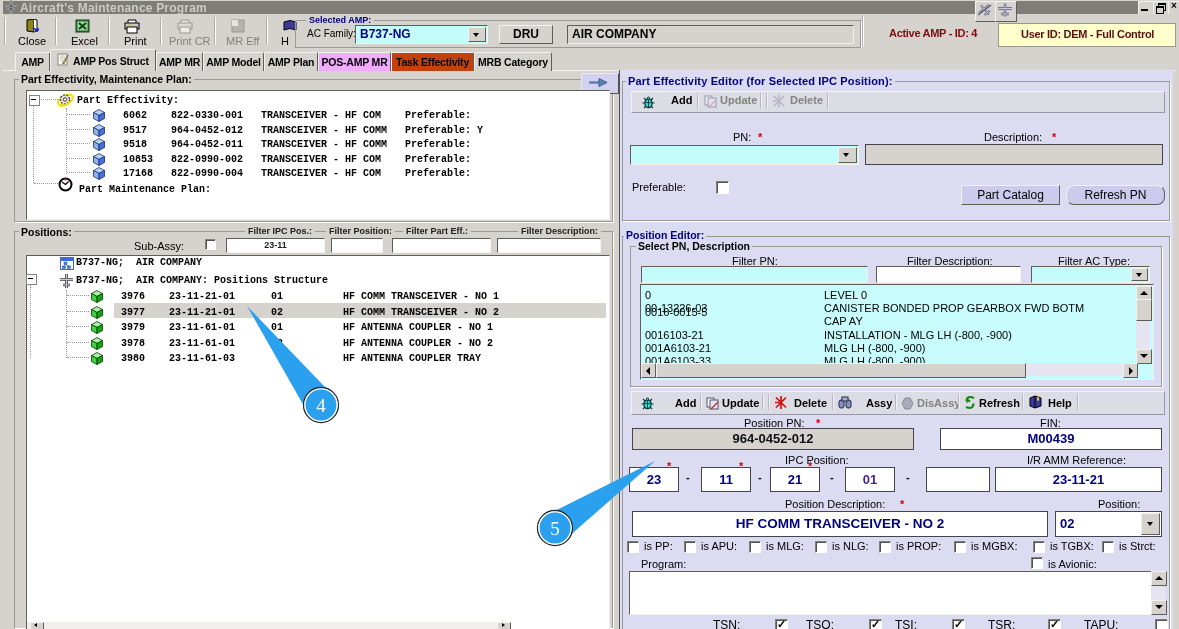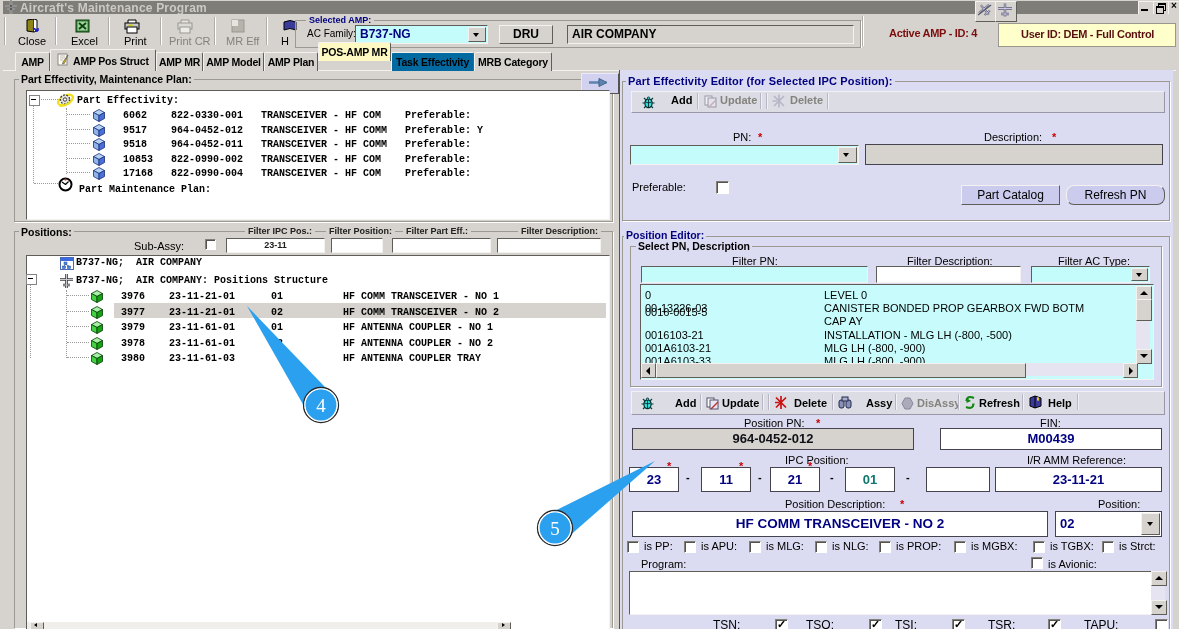--- a/index.html
+++ b/index.html
@@ -158,24 +158,24 @@
   </div>
 <div class="ab raise" style="left:156px;top:52px;width:45px;height:18px;background:#d6d3ce;border-bottom:none;border-radius:2px 2px 0 0;">
     <div style="position:absolute;left:0;right:0;top:3px;text-align:center;font-size:10.5px;font-weight:bold;letter-spacing:-0.2px;white-space:nowrap;">AMP MR</div>
   </div>
 <div class="ab raise" style="left:203px;top:52px;width:59px;height:18px;background:#d6d3ce;border-bottom:none;border-radius:2px 2px 0 0;">
     <div style="position:absolute;left:0;right:0;top:3px;text-align:center;font-size:10.5px;font-weight:bold;letter-spacing:-0.2px;white-space:nowrap;">AMP Model</div>
   </div>
 <div class="ab raise" style="left:264px;top:52px;width:52px;height:18px;background:#d6d3ce;border-bottom:none;border-radius:2px 2px 0 0;">
     <div style="position:absolute;left:0;right:0;top:3px;text-align:center;font-size:10.5px;font-weight:bold;letter-spacing:-0.2px;white-space:nowrap;">AMP Plan</div>
   </div>
-<div class="ab raise" style="left:318px;top:42px;width:71px;height:18px;background:#fef9c3;border-bottom:none;border-radius:2px 2px 0 0;">
+<div class="ab raise" style="left:318px;top:52px;width:71px;height:18px;background:#f0abfc;border-bottom:none;border-radius:2px 2px 0 0;">
     <div style="position:absolute;left:0;right:0;top:3px;text-align:center;font-size:10.5px;font-weight:bold;letter-spacing:-0.2px;white-space:nowrap;">POS-AMP MR</div>
   </div>
-<div class="ab raise" style="left:391px;top:52px;width:81px;height:18px;background:#0369a1;border-bottom:none;border-radius:2px 2px 0 0;text-decoration:underline;">
+<div class="ab raise" style="left:391px;top:52px;width:81px;height:18px;background:#c2410c;border-bottom:none;border-radius:2px 2px 0 0;text-decoration:underline;">
     <div style="position:absolute;left:0;right:0;top:3px;text-align:center;font-size:10.5px;font-weight:bold;letter-spacing:-0.2px;white-space:nowrap;">Task Effectivity</div>
   </div>
 <div class="ab raise" style="left:474px;top:52px;width:76px;height:18px;background:#d6d3ce;border-bottom:none;border-radius:2px 2px 0 0;">
     <div style="position:absolute;left:0;right:0;top:3px;text-align:center;font-size:10.5px;font-weight:bold;letter-spacing:-0.2px;white-space:nowrap;">MRB Category</div>
   </div>
 
 <div class="ab etchL" style="left:14px;top:79px;width:597px;height:141px;"></div>
 <div class="ab" style="left:19px;top:73px;background:#d6d3ce;padding:0 2px;font-size:10.5px;font-weight:bold;color:#000;">Part Effectivity, Maintenance Plan:</div>
 
 <div class="ab" style="left:581px;top:73px;width:36px;height:19px;background:#d2d2f0;border:1px solid;border-color:#eaeafa #55534e #55534e #eaeafa;">
@@ -394,21 +394,21 @@
 
 <div class="ab sunk2" style="left:640px;top:284px;width:512px;height:94px;background:#c8fcfc;"></div>
 <div id="listrows">
     <div class="ab" style="left:645px;top:289px;font-size:11px;color:#000;white-space:nowrap;">0</div>
     <div class="ab" style="left:824px;top:289px;font-size:11px;color:#000;white-space:nowrap;">LEVEL 0</div>
     <div class="ab" style="left:645px;top:302.2px;font-size:11px;color:#000;white-space:nowrap;">00-13226-03</div>
     <div class="ab" style="left:824px;top:302.2px;font-size:11px;color:#000;white-space:nowrap;">CANISTER BONDED PROP GEARBOX FWD BOTM</div>
     <div class="ab" style="left:645px;top:306px;font-size:11px;color:#000;white-space:nowrap;text-align:center;">0016-0015-5</div>
     <div class="ab" style="left:824px;top:315.4px;font-size:11px;color:#000;white-space:nowrap;">CAP AY</div>
     <div class="ab" style="left:645px;top:328.59999999999997px;font-size:11px;color:#000;white-space:nowrap;">0016103-21</div>
-    <div class="ab" style="left:824px;top:328.59999999999997px;font-size:11px;color:#000;white-space:nowrap;">INSTALLATION - MLG LH (-800, -500)</div>
+    <div class="ab" style="left:824px;top:328.59999999999997px;font-size:11px;color:#000;white-space:nowrap;">INSTALLATION - MLG LH (-800, -900)</div>
     <div class="ab" style="left:645px;top:341.79999999999995px;font-size:11px;color:#000;white-space:nowrap;">001A6103-21</div>
     <div class="ab" style="left:824px;top:341.79999999999995px;font-size:11px;color:#000;white-space:nowrap;">MLG LH (-800, -900)</div>
     <div class="ab" style="left:645px;top:354.99999999999994px;font-size:11px;color:#000;white-space:nowrap;">001A6103-33</div>
     <div class="ab" style="left:824px;top:354.99999999999994px;font-size:11px;color:#000;white-space:nowrap;">MLG LH (-800, -900)</div>
   </div>
 
 <div class="ab" style="left:1136px;top:286px;width:14px;height:76px;background:#e6e4f0;"></div>
 <div class="ab raise" style="left:1136px;top:286px;width:14px;height:13px;background:#d6d3ce;">
     <div style="position:absolute;left:3px;top:4px;width:0;height:0;border-left:4px solid transparent;border-right:4px solid transparent;border-bottom:4px solid #000;"></div>
   </div>
@@ -480,21 +480,21 @@
 <div class="ab" style="left:816px;top:417px;font-size:11px;font-weight:bold;color:#cc0000;">*</div>
 <div class="ab lbl" style="left:1040px;top:417px;">FIN:</div>
 <div class="ab" style="left:632px;top:428px;width:280px;height:20px;background:#d6d3ce;border:1px solid #44434e;text-align:center;font-size:13px;font-weight:bold;color:#101018;line-height:20px;">964-0452-012</div>
 <div class="ab" style="left:940px;top:428px;width:220px;height:20px;background:#fff;border:1px solid #44434e;text-align:center;font-size:13px;font-weight:bold;color:#000080;line-height:20px;">M00439</div>
 
 <div class="ab lbl" style="left:785px;top:454px;">IPC Position:</div>
 <div class="ab lbl" style="left:1027px;top:454px;">I/R AMM Reference:</div>
 <div class="ab" style="left:629px;top:467px;width:48px;height:23px;background:#fff;border:1px solid #44434e;text-align:center;font-size:13px;font-weight:bold;color:#000080;line-height:23px;">23</div>
 <div class="ab" style="left:701px;top:467px;width:48px;height:23px;background:#fff;border:1px solid #44434e;text-align:center;font-size:13px;font-weight:bold;color:#000080;line-height:23px;">11</div>
 <div class="ab" style="left:770px;top:467px;width:48px;height:23px;background:#fff;border:1px solid #44434e;text-align:center;font-size:13px;font-weight:bold;color:#000080;line-height:23px;">21</div>
-<div class="ab" style="left:845px;top:467px;width:48px;height:23px;background:#fff;border:1px solid #44434e;text-align:center;font-size:13px;font-weight:bold;color:#0f766e;line-height:23px;">01</div>
+<div class="ab" style="left:845px;top:467px;width:48px;height:23px;background:#fff;border:1px solid #44434e;text-align:center;font-size:13px;font-weight:bold;color:#4c1d95;line-height:23px;">01</div>
 <div class="ab" style="left:926px;top:467px;width:62px;height:23px;background:#fff;border:1px solid #44434e;"></div>
 <div class="ab" style="left:995px;top:467px;width:165px;height:23px;background:#fff;border:1px solid #44434e;text-align:center;font-size:13px;font-weight:bold;color:#000080;line-height:23px;">23-11-21</div>
 <div class="ab lbl" style="left:686px;top:471px;font-weight:bold;">-</div>
 <div class="ab lbl" style="left:758px;top:471px;font-weight:bold;">-</div>
 <div class="ab lbl" style="left:830px;top:471px;font-weight:bold;">-</div>
 <div class="ab lbl" style="left:906px;top:471px;font-weight:bold;">-</div>
 <div class="ab" style="left:667px;top:460px;font-size:11px;font-weight:bold;color:#cc0000;">*</div>
 <div class="ab" style="left:739px;top:460px;font-size:11px;font-weight:bold;color:#cc0000;">*</div>
 <div class="ab" style="left:808px;top:460px;font-size:11px;font-weight:bold;color:#cc0000;">*</div>
 

